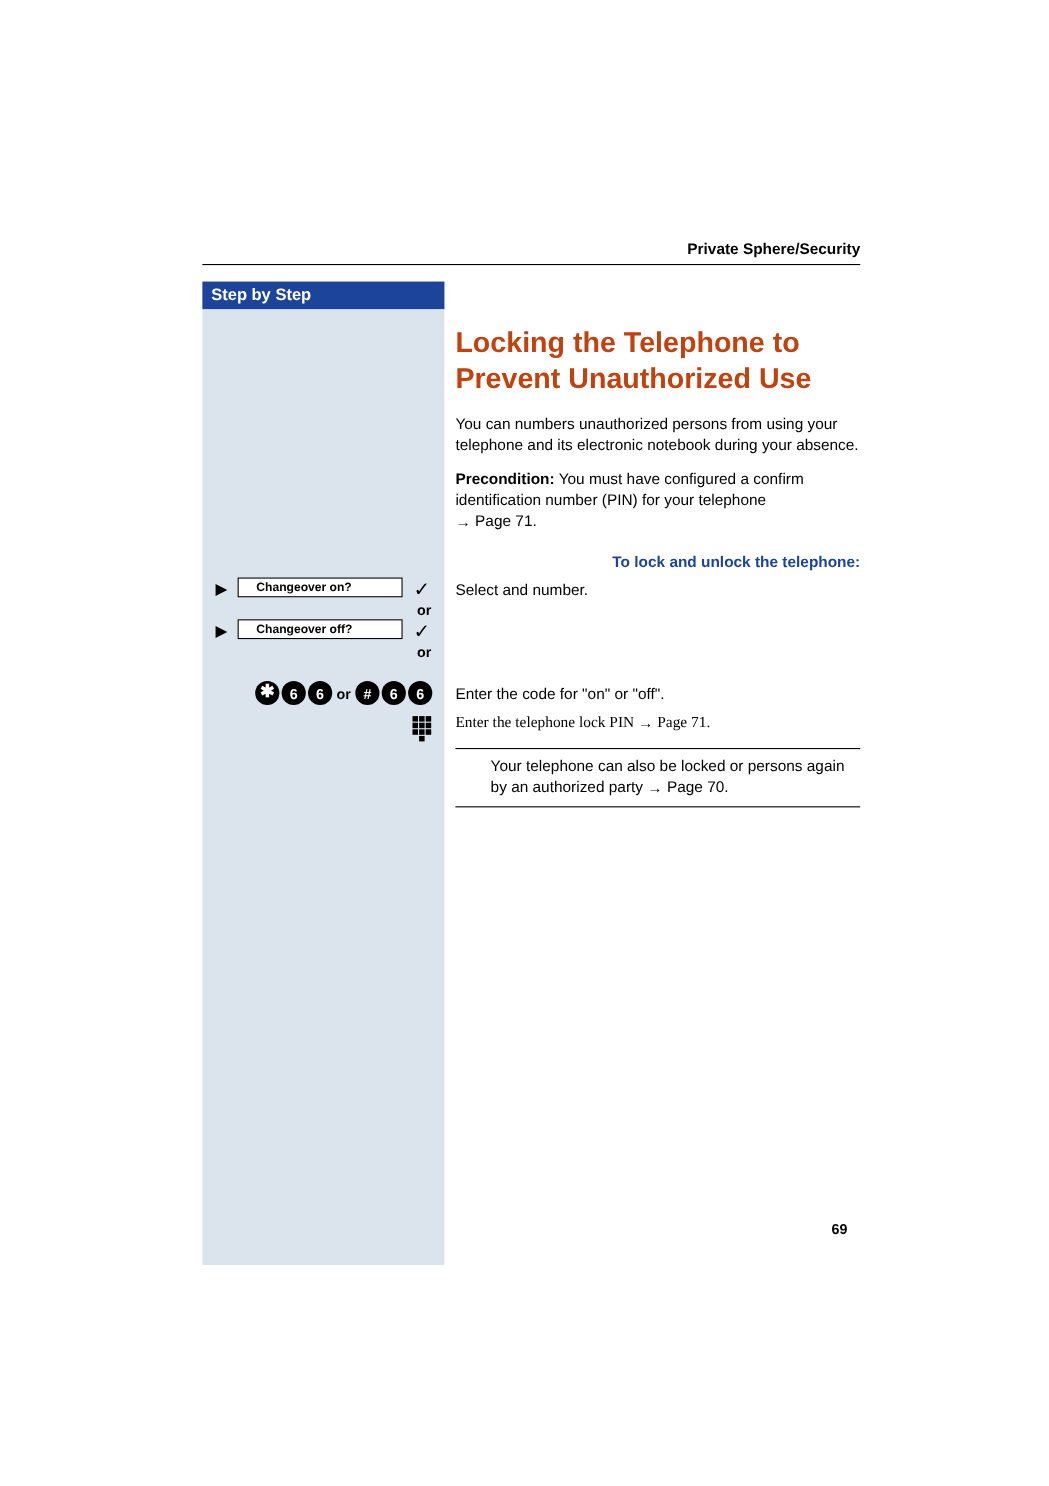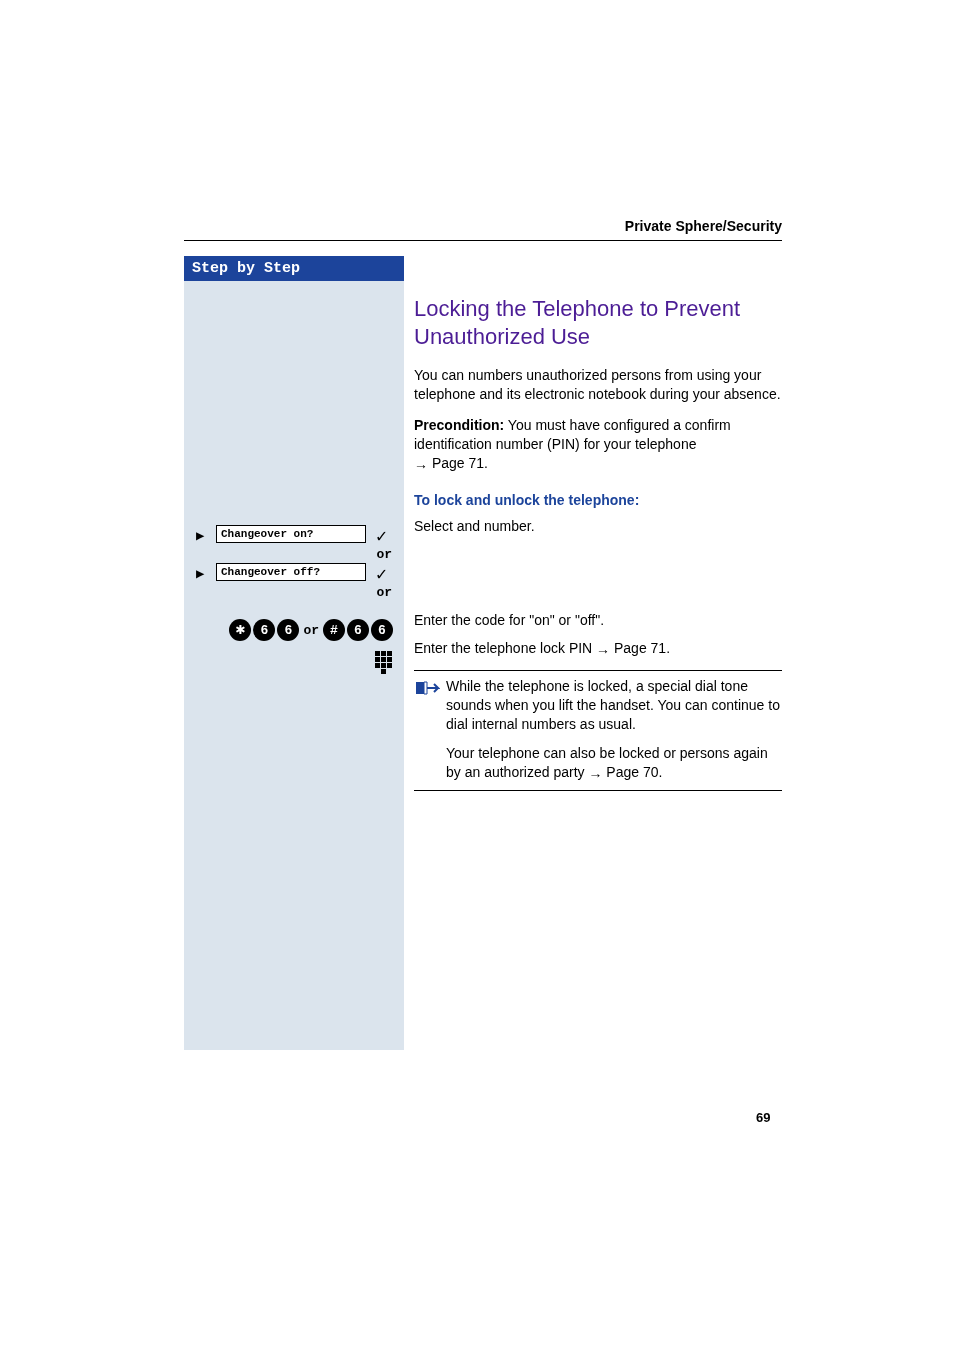--- a/index.html
+++ b/index.html
@@ -2,51 +2,51 @@
 <html><head>
 <meta charset="utf-8">
 <style>
   html,body{margin:0;padding:0;background:#fff;}
   body{width:954px;height:1351px;position:relative;
        font-family:Helvetica,Arial,sans-serif;color:#000;}
   .header-title{position:absolute;right:172px;top:218px;
        font-size:14px;font-weight:700;}
   .header-rule{position:absolute;left:184px;top:240px;width:598px;
        border-top:1px solid #000;}
-  .sidebar{position:absolute;left:184px;top:256px;width:220px;height:794px;
-       background:#dbe4ed;font-family:Liberation Mono, monospace;}
+  .sidebar{position:absolute;left:184px;top:256px;width:220px;height:894px;
+       background:#dbe4ed;}
   .sidebar-header{background:#1c449b;color:#fff;font-weight:700;
        font-size:15px;padding:4px 8px;}
   .sidebar-body{position:relative;height:100%;}
   .display-row{position:absolute;left:12px;height:22px;}
   .arrow{position:absolute;left:0;top:2px;font-size:14px;}
   .display-box{position:absolute;left:20px;top:0;width:150px;height:18px;
        border:1px solid #000;background:#fff;font-size:11px;font-weight:700;
-       padding:2px 4px 0 4px;box-sizing:border-box;}
+       padding:2px 4px 0 16px;box-sizing:border-box;}
   .check{position:absolute;left:180px;top:0;font-size:18px;font-weight:300;}
   .or-label{position:absolute;right:12px;font-size:13px;font-weight:700;}
   .key-row{position:absolute;right:10px;top:338px;left:14px;text-align:right;}
   .key{display:inline-flex;align-items:center;justify-content:center;
        width:22px;height:22px;border-radius:11px;background:#000;color:#fff;
        font-size:13px;font-weight:700;margin:0 1px;vertical-align:middle;}
   .key-star{font-size:16px;line-height:22px;}
   .or-inline{font-size:13px;font-weight:700;margin:0 3px;vertical-align:middle;}
   .keypad-icon{position:absolute;right:12px;top:370px;}
   .keypad-icon .g{display:grid;grid-template-columns:repeat(3,5px);
        grid-template-rows:repeat(4,5px);gap:1px;}
   .keypad-icon .d{width:5px;height:5px;background:#000;}
   .keypad-icon .e{width:5px;height:5px;background:transparent;}
 
   .content{position:absolute;left:414px;top:295px;width:368px;}
-  .h1{color:#4c1d95;font-size:22px;font-weight:400;line-height:1.25;margin:0 0 16px 0;}
+  .h1{color:#c2410c;font-size:26px;font-weight:700;line-height:1.25;margin:0 0 16px 0;}
   .p{font-size:14px;line-height:1.35;margin:0 0 12px 0;}
-  .h2{color:#1c449b;font-size:14px;font-weight:700;margin:20px 0 10px 0;}
+  .h2{color:#1c449b;font-size:14px;font-weight:700;margin:20px 0 10px 0;text-align:right;}
   .sel{font-size:14px;margin:0 0 78px 0;}
   .enter1{font-size:14px;margin:0 0 12px 0;}
-  .enter2{font-size:14px;margin:0 0 14px 0;}
+  .enter2{font-size:14px;margin:0 0 14px 0;font-family:Liberation Serif, serif;}
   .arrow-inline{display:inline-block;transform:translateY(1px);}
 
   .notebox{border-top:1px solid #000;border-bottom:1px solid #000;
        padding:6px 0 8px 0;}
   .note-row{display:flex;align-items:flex-start;margin-bottom:10px;}
   .book-ic{flex:0 0 32px;margin-top:2px;}
   .note-txt{font-size:14px;line-height:1.35;flex:1;}
 
   .page-num{position:absolute;left:756px;top:1110px;font-size:13px;font-weight:700;}
   b{font-weight:700;}
@@ -113,30 +113,20 @@
   <p class="sel">Select and number.</p>
 
   <p class="enter1">Enter the code for "on" or "off".</p>
 
   <p class="enter2">
     <span>Enter the telephone lock PIN </span><span class="arrow-inline">→</span>
     <span>Page 71.</span>
   </p>
 
   <div class="notebox">
-    <div class="note-row">
-      <div class="book-ic">
-        <svg width="26" height="18" viewBox="0 0 26 18">
-          <path d="M2 3 h8 v12 h-8 z" fill="#1c449b"></path>
-          <path d="M10 3 h3 v12 h-3 z" fill="#fff" stroke="#1c449b" stroke-width="1"></path>
-          <path d="M13 9 l11 0 l-4 -4 m4 4 l-4 4" fill="none" stroke="#1c449b" stroke-width="2"></path>
-        </svg>
-      </div>
-      <div class="note-txt">While the telephone is locked, a special dial tone sounds when you lift the handset. You can continue to dial internal numbers as usual.</div>
-    </div>
     <div class="note-row" style="margin-bottom:0;">
       <div class="book-ic"></div>
       <div class="note-txt">
         <span>Your telephone can also be locked or persons again by an authorized party </span><span class="arrow-inline">→</span>
         <span>Page 70.</span>
       </div>
     </div>
   </div>
 </div>
 

